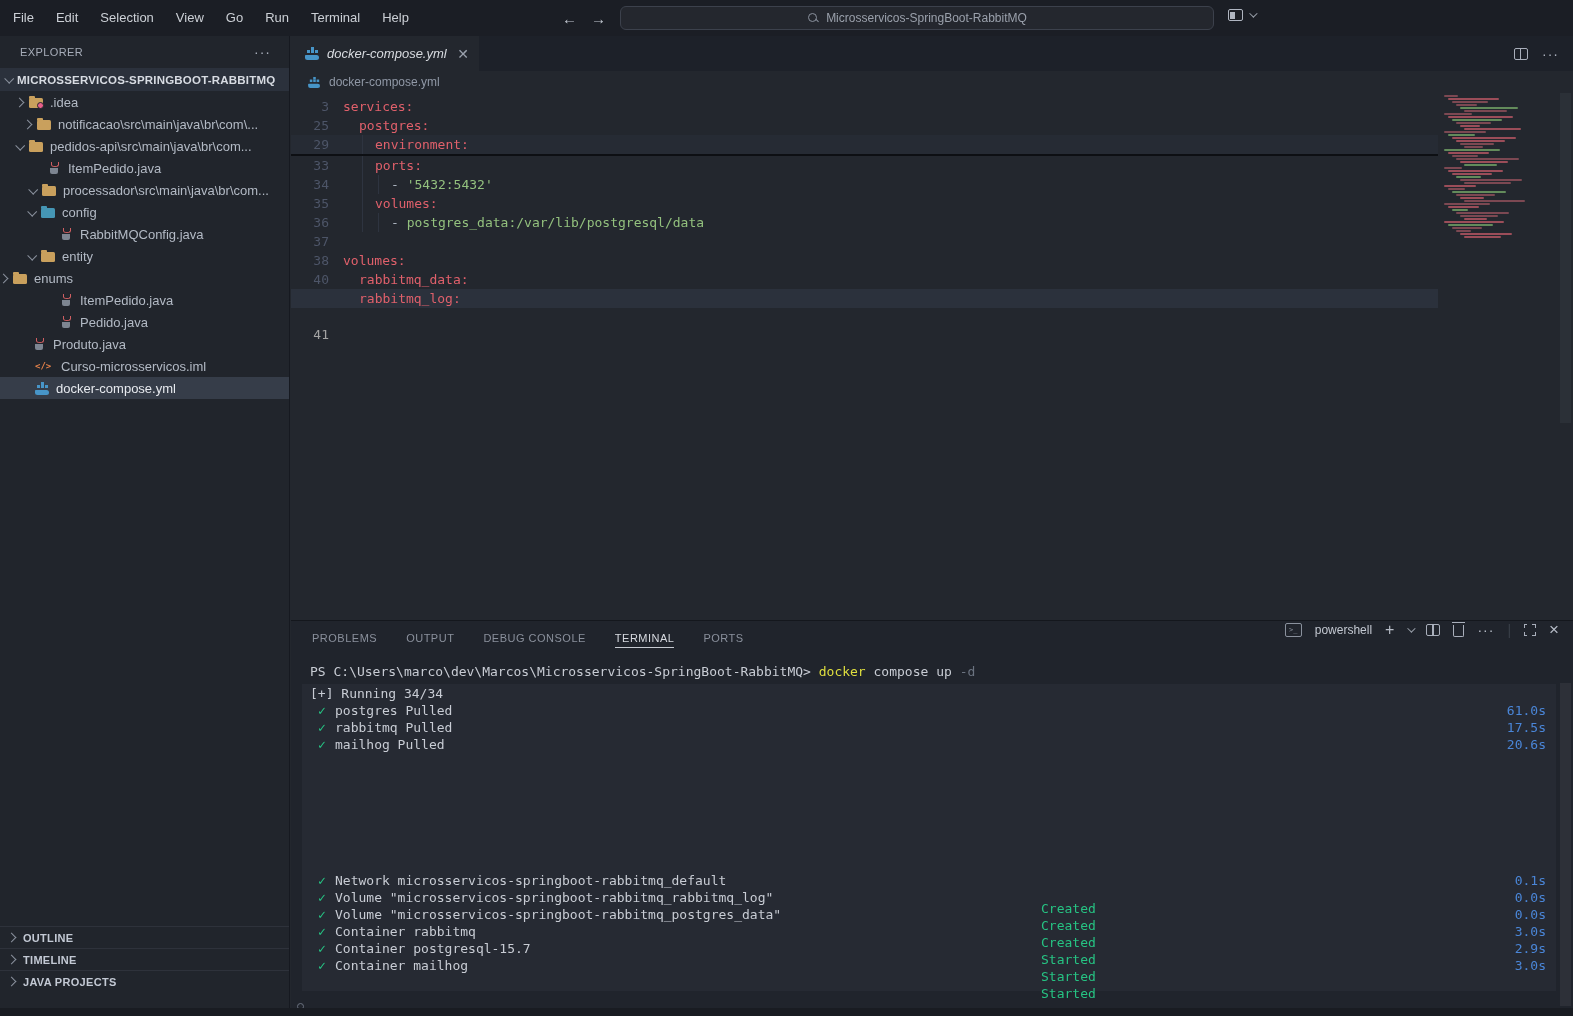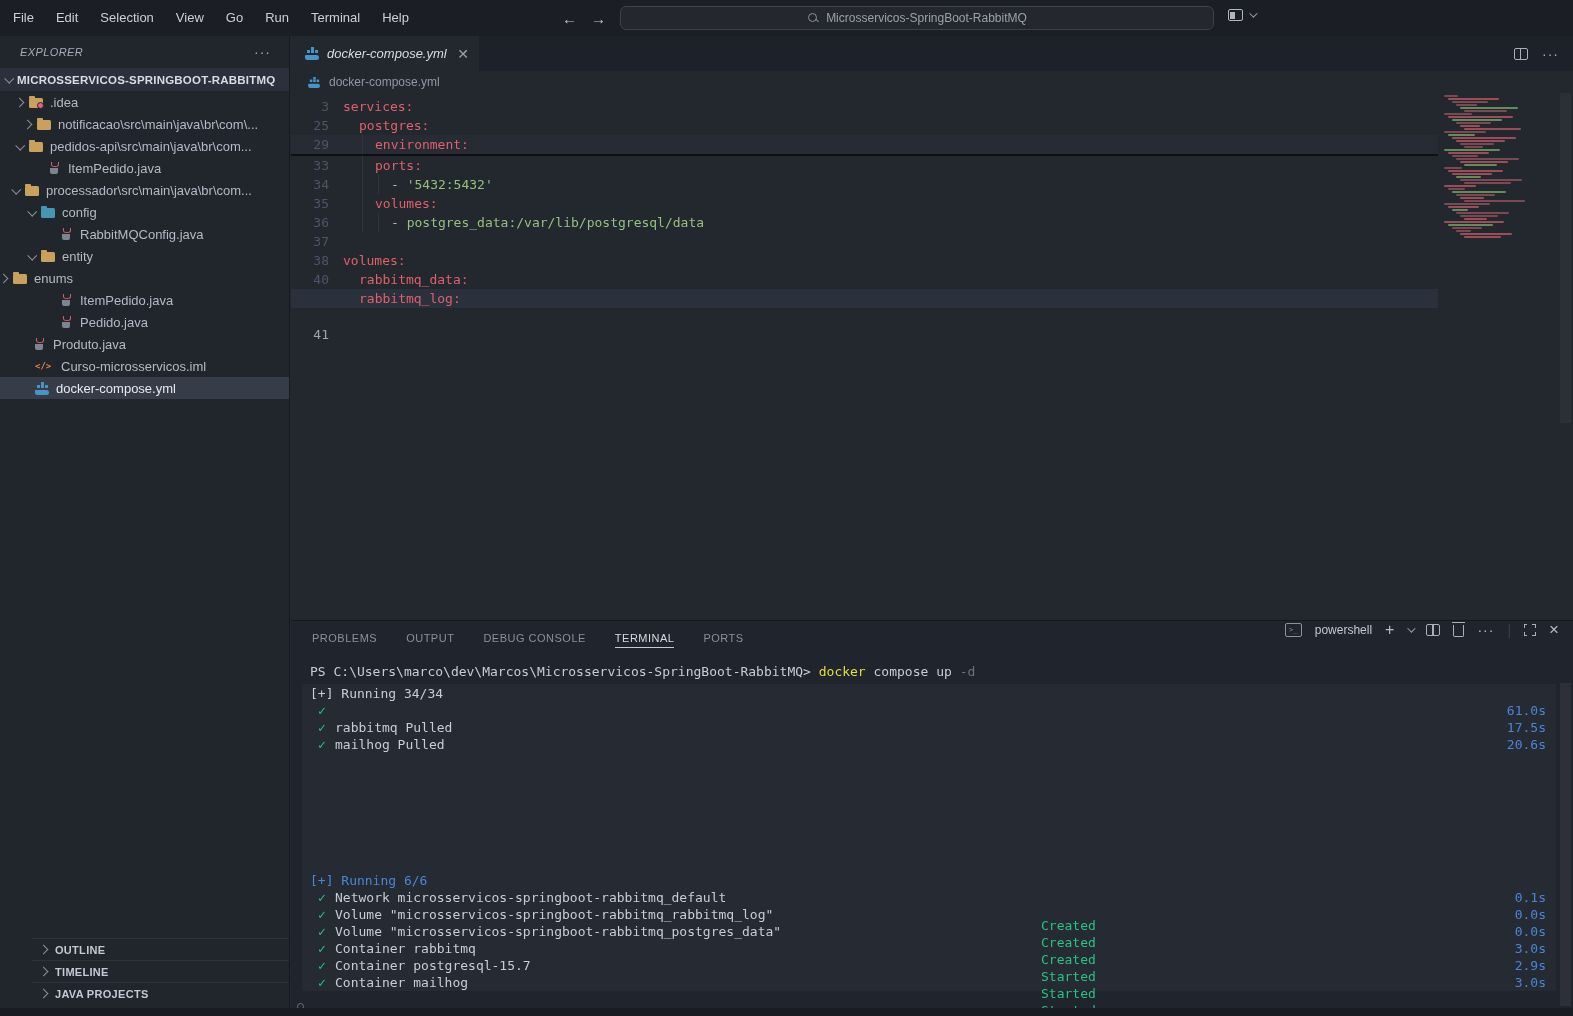--- a/index.html
+++ b/index.html
@@ -16,31 +16,31 @@
   .s-icon { position:relative; width:12px; height:12px; display:inline-block; }
   .s-icon::before { content:""; position:absolute; left:1px; top:1px; width:7px; height:7px; border:1.4px solid #8a919d; border-radius:50%; }
   .s-icon::after { content:""; position:absolute; left:8px; top:8px; width:4px; height:1.4px; background:#8a919d; transform:rotate(45deg); }
   .layout-ctl { position:absolute; left:1228px; top:9px; display:flex; align-items:center; gap:6px; }
   .layout-icon { position:relative; width:15px; height:12px; border:1.4px solid #b0b6c1; border-radius:2px; }
   .layout-icon::after { content:""; position:absolute; left:1px; bottom:1px; width:5px; height:7px; background:#b0b6c1; }
   .tiny-chev { width:6px; height:6px; border-right:1.3px solid #9aa0ab; border-bottom:1.3px solid #9aa0ab; transform:rotate(45deg) translateY(-2px); }
 
   
   .sidebar { position:absolute; left:0; top:36px; width:290px; bottom:8px; background:#21252c; border-right:1px solid #161920; }
-  .sb-head { height:32px; display:flex; align-items:center; justify-content:space-between; padding:0 18px 0 20px;font-style:italic; }
+  .sb-head { height:32px; display:flex; align-items:center; justify-content:space-between; padding:0 18px 0 20px; }
   .sb-head .t { font-size:11px; color:#a7adb9; letter-spacing:.4px; }
   .sb-head .dots { color:#a7adb9; font-size:14px; letter-spacing:1px; }
   .sb-root { height:23px; background:#2b313c; display:flex; align-items:center; gap:5px; padding-left:5px; font-size:11.5px; font-weight:bold; color:#d8dce3; letter-spacing:.2px; }
   .tree { font-size:13px; color:#b3bac5; }
   .trow { height:22px; display:flex; align-items:center; gap:6px; cursor:default; white-space:nowrap; overflow:hidden; }
   .trow.selected { background:#363d49; color:#e6e9ee; }
   .chev { flex:0 0 auto; width:7px; height:7px; border-right:1.4px solid #8a919d; border-bottom:1.4px solid #8a919d; }
   .chev.r { transform:rotate(-45deg); }
   .chev.d { transform:rotate(45deg) translateY(-1px); }
-  .sb-bottom { position:absolute; left:0; right:0; bottom:4px;margin-left:32px; }
+  .sb-bottom { position:absolute; left:0; right:0; bottom:16px; }
   .sb-sec { height:22px; border-top:1px solid #2e323b; display:flex; align-items:center; gap:8px; padding-left:8px; font-size:11px; font-weight:bold; color:#c3c9d4; letter-spacing:.3px; }
 
   
   .ic { flex:0 0 auto; position:relative; width:15px; height:13px; display:inline-block; }
   .ic-folder::before { content:""; position:absolute; left:0; top:0; width:6px; height:3px; background:#c9a05d; border-radius:1px; }
   .ic-folder::after { content:""; position:absolute; left:0; top:2px; width:14px; height:10px; background:#c9a05d; border-radius:1.5px; }
   .ic-folder.teal::before, .ic-folder.teal::after { background:#4596b5; }
   .ic-folder.idea .dot { position:absolute; right:0px; bottom:0px; width:7px; height:7px; background:#e85f8a; border-radius:50%; z-index:2; border:1px solid #21252c; }
   .ic-java::before { content:""; position:absolute; left:4px; top:0px; width:6px; height:4px; border:1.6px solid #cf5f62; border-top:none; border-radius:0 0 50% 50%; }
   .ic-java::after { content:""; position:absolute; left:3px; top:6px; width:8px; height:6px; background:#7d8591; border-radius:0 0 2px 2px; }
@@ -166,21 +166,21 @@
         </div>
         <div class="trow" style="padding-left: 16px;">
           <span class="chev d"></span>
           <span class="ic ic-folder"></span>
           <span>pedidos-api\src\main\java\br\com...</span>
         </div>
         <div class="trow" style="padding-left: 47px;">
           <span class="ic ic-java"></span>
           <span>ItemPedido.java</span>
         </div>
-        <div class="trow" style="padding-left: 12px;">
+        <div class="trow" style="padding-left: 29px;">
           <span class="chev d"></span>
           <span class="ic ic-folder"></span>
           <span>processador\src\main\java\br\com...</span>
         </div>
         <div class="trow" style="padding-left: 28px;">
           <span class="chev d"></span>
           <span class="ic ic-folder teal"></span>
           <span>config</span>
         </div>
         <div class="trow" style="padding-left: 59px;">
@@ -340,31 +340,30 @@
         <span class="dots3">···</span>
         <span class="vsep">|</span>
         <span class="maxi"></span>
         <span class="x-close">×</span>
       </div>
     </div>
     <div class="term">
       <div class="tline" style="top:8px;" id="cmdline"><span class="t-fg">PS C:\Users\marco\dev\Marcos\Microsservicos-SpringBoot-RabbitMQ&gt; </span><span class="t-yellow">docker</span><span class="t-fg"> compose up </span><span class="t-dim">-d</span></div>
       <div class="outblock" id="outblock">
           <div class="orow"><span class="t-fg">[+] Running 34/34</span></div>
-          <div class="orow"><span class="omark">✓</span><span class="otime">61.0s</span></div>
+          <div class="orow"><span class="omark">✓</span><span class="oname">postgres Pulled</span><span class="otime">61.0s</span></div>
           <div class="orow"><span class="omark">✓</span><span class="oname">rabbitmq Pulled</span><span class="otime">17.5s</span></div>
           <div class="orow"><span class="omark">✓</span><span class="oname">mailhog Pulled</span><span class="otime">20.6s</span></div>
           <div class="orow"></div>
           <div class="orow"></div>
           <div class="orow"></div>
           <div class="orow"></div>
           <div class="orow"></div>
           <div class="orow"></div>
           <div class="orow"></div>
-          <div class="orow"><span class="t-blue">[+] Running 6/6</span></div>
           <div class="orow"><span class="omark">✓</span><span class="oname">Network microsservicos-springboot-rabbitmq_default</span><span class="ostatus">Created</span><span class="otime">0.1s</span></div>
           <div class="orow"><span class="omark">✓</span><span class="oname">Volume "microsservicos-springboot-rabbitmq_rabbitmq_log"</span><span class="ostatus">Created</span><span class="otime">0.0s</span></div>
           <div class="orow"><span class="omark">✓</span><span class="oname">Volume "microsservicos-springboot-rabbitmq_postgres_data"</span><span class="ostatus">Created</span><span class="otime">0.0s</span></div>
           <div class="orow"><span class="omark">✓</span><span class="oname">Container rabbitmq</span><span class="ostatus">Started</span><span class="otime">3.0s</span></div>
           <div class="orow"><span class="omark">✓</span><span class="oname">Container postgresql-15.7</span><span class="ostatus">Started</span><span class="otime">2.9s</span></div>
           <div class="orow"><span class="omark">✓</span><span class="oname">Container mailhog</span><span class="ostatus">Started</span><span class="otime">3.0s</span></div>
         </div>
       <span class="cmd-circle"></span>
       <div class="promptrow">
         

